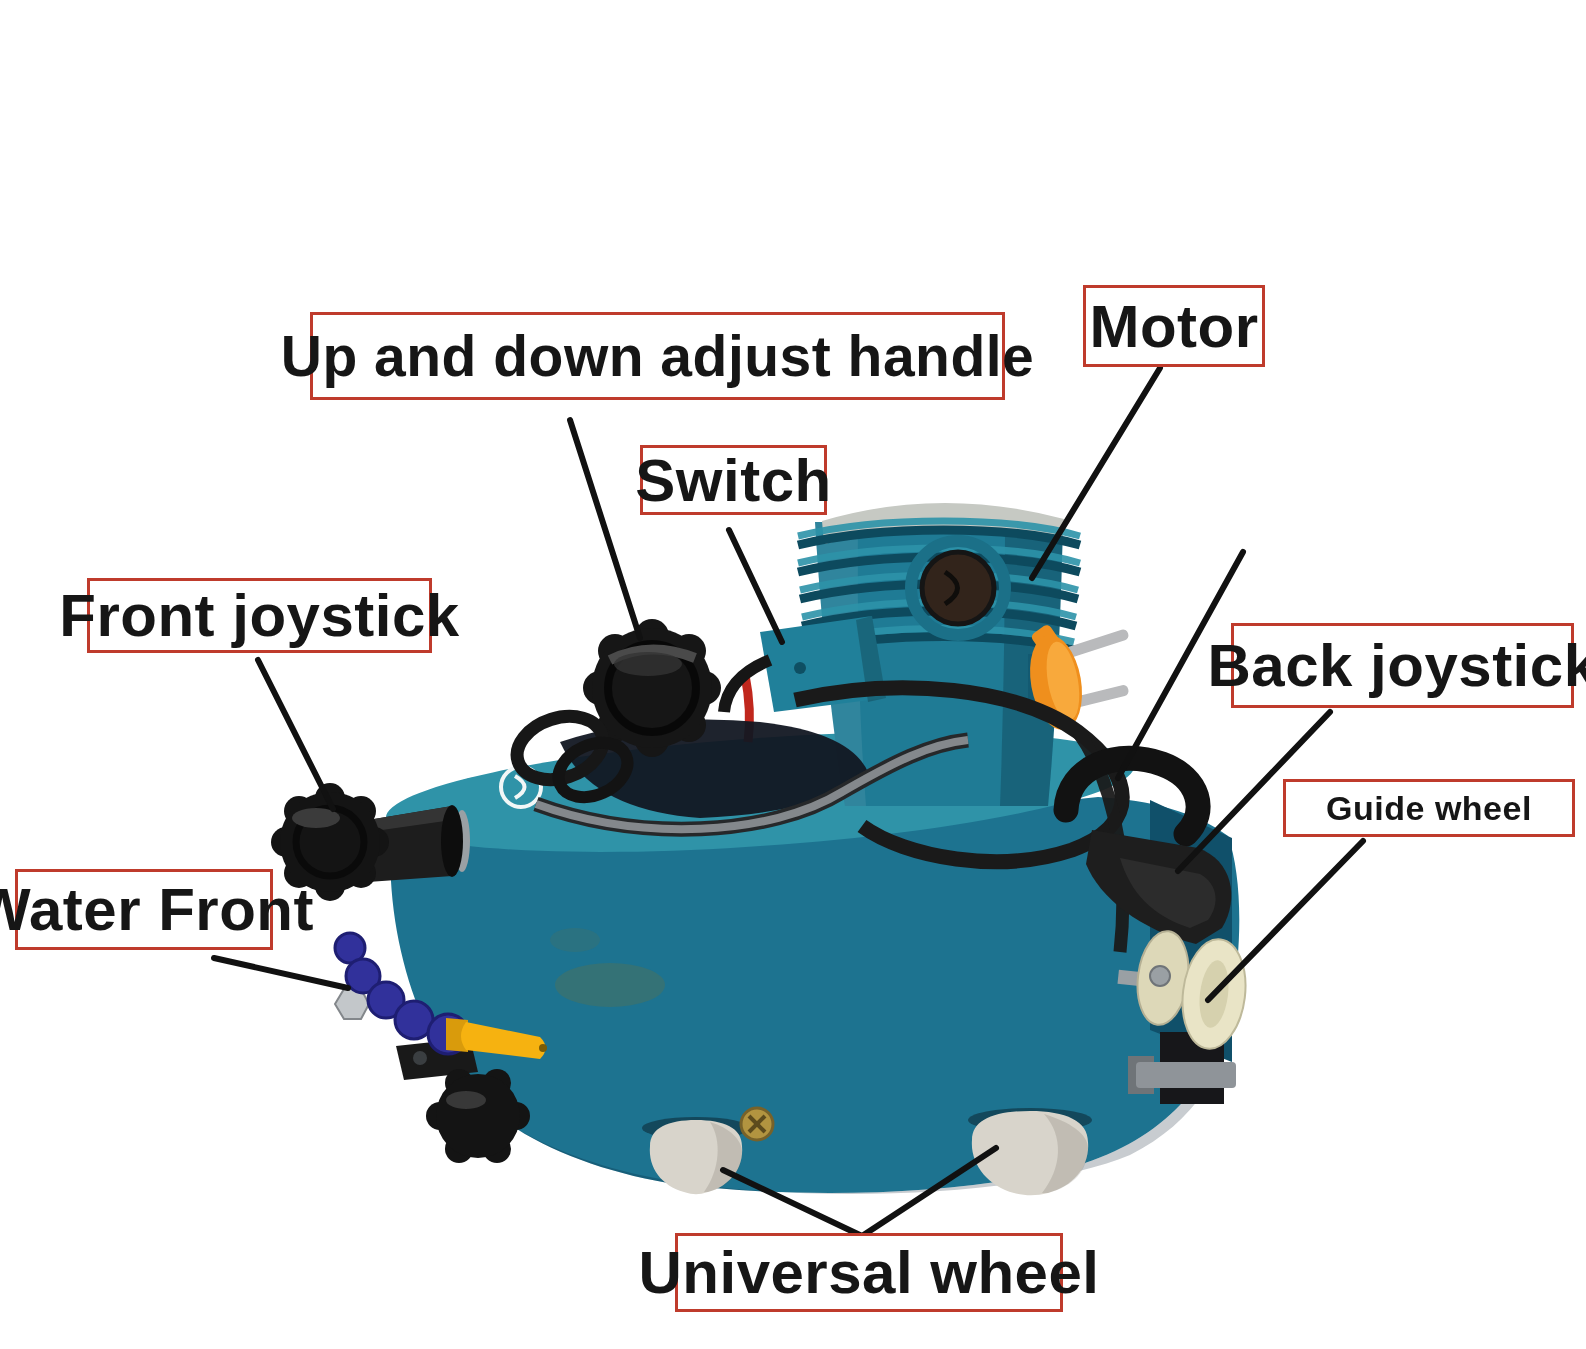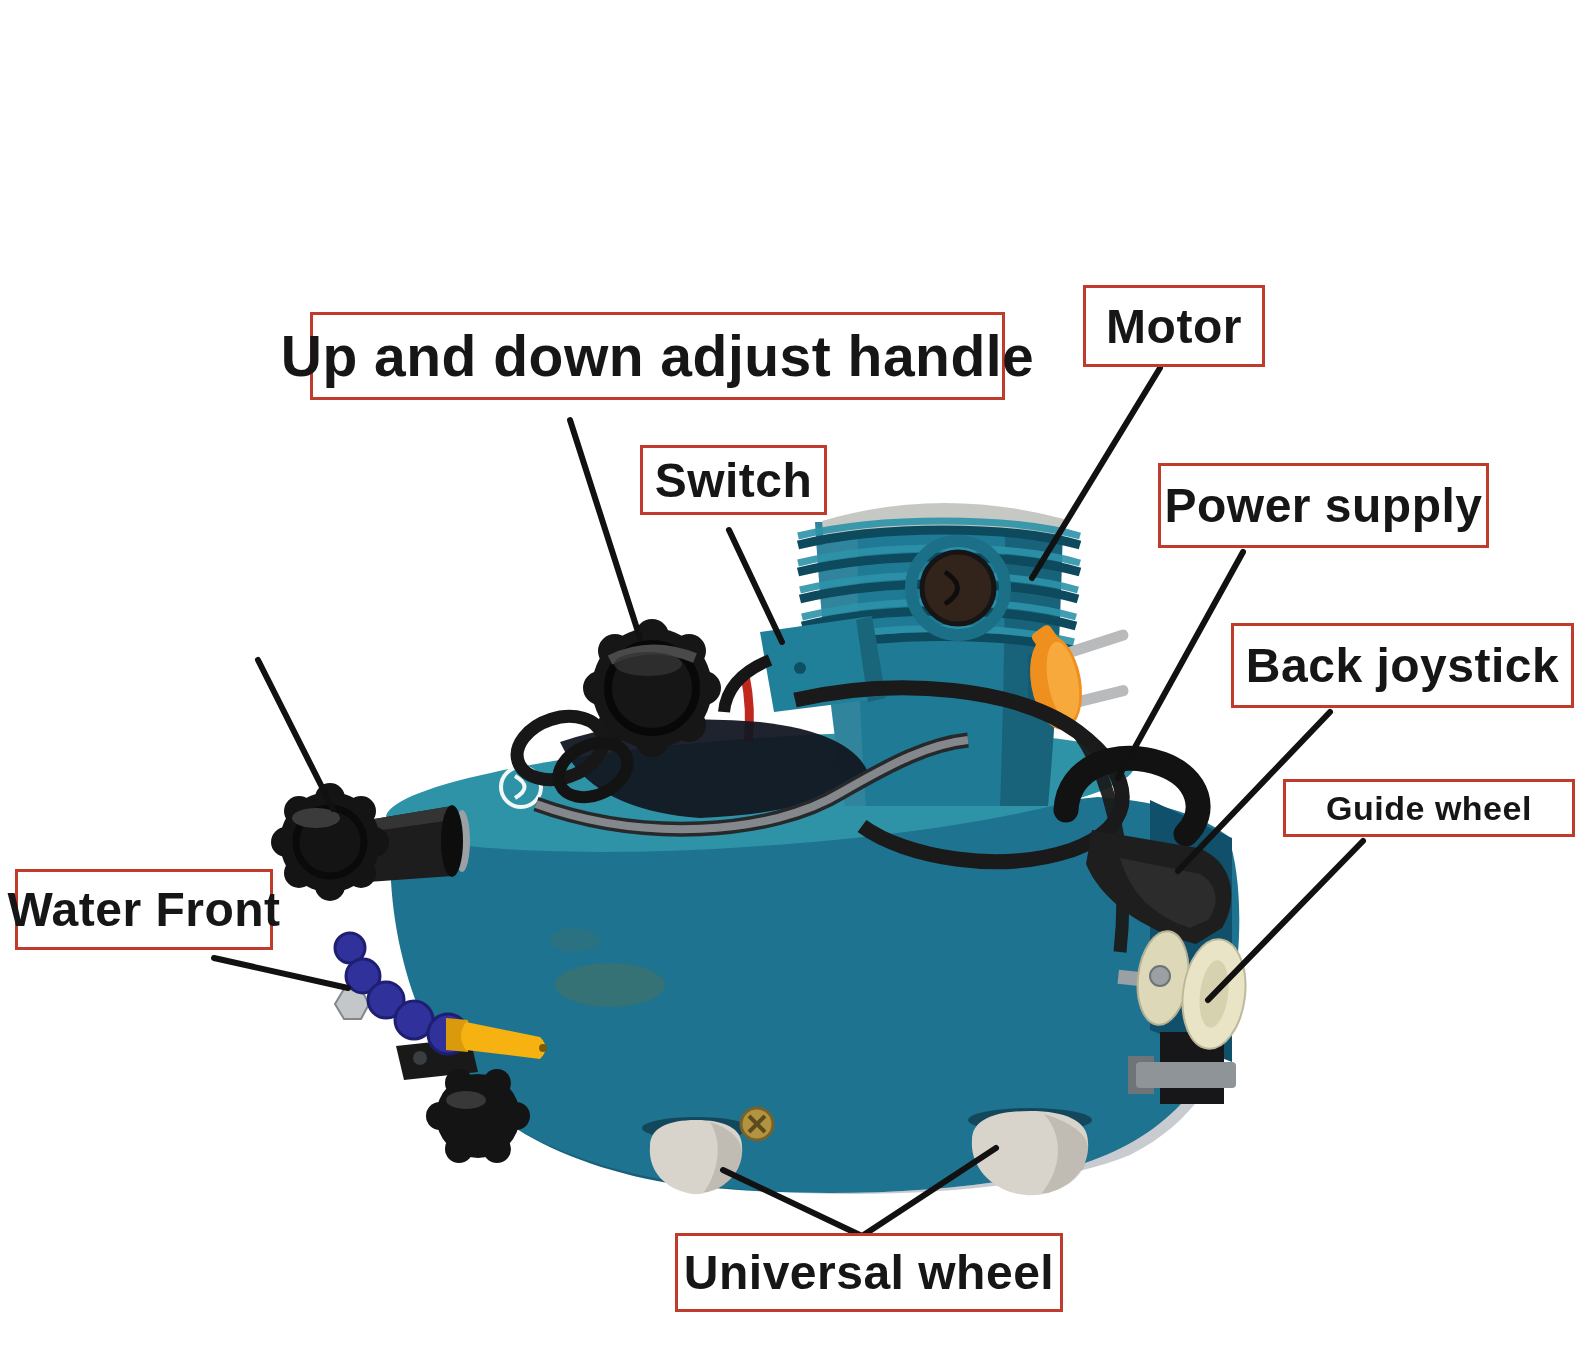--- a/index.html
+++ b/index.html
@@ -12,21 +12,21 @@
   }
   .stage svg{position:absolute;left:0;top:0;}
   .part-label{
     position:absolute;
     box-sizing:border-box;
     border:3px solid var(--label-border,#bf3b2c);
     background:#ffffff;
     color:var(--label-text,#161616);
     display:flex;align-items:center;justify-content:center;
     font-weight:600;
-    font-size:48px;
+    font-size:60px;
     letter-spacing:0.5px;
     white-space:nowrap;
   }
   .lbl-handle   {left:310px; top:312px; width:695px; height:88px; font-size:57px;}
   .lbl-motor    {left:1083px;top:285px; width:182px; height:82px;}
   .lbl-switch   {left:640px; top:445px; width:187px; height:70px;}
   .lbl-power    {left:1158px;top:463px; width:331px; height:85px;}
   .lbl-back     {left:1231px;top:623px; width:343px; height:85px;}
   .lbl-front    {left:87px;  top:578px; width:345px; height:75px;}
   .lbl-water    {left:15px;  top:869px; width:258px; height:81px;}
@@ -232,23 +232,23 @@
       <polyline points="723,1170 862,1236 996,1148"></polyline>
     </g>
   </svg>
 
   <div class="part-label lbl-handle">Up and down adjust handle</div>
 
   <div class="part-label lbl-motor">Motor</div>
 
   <div class="part-label lbl-switch">Switch</div>
 
-  <div class="part-label lbl-power">Power supply</div>
 
   <div class="part-label lbl-back">Back joystick</div>
 
+  <div class="part-label lbl-front">Front joystick</div>
 
   <div class="part-label lbl-water">Water Front</div>
 
   <div class="part-label lbl-guide">Guide wheel</div>
 
   <div class="part-label lbl-universal">Universal wheel</div>
 </div>
 
 </body></html>

